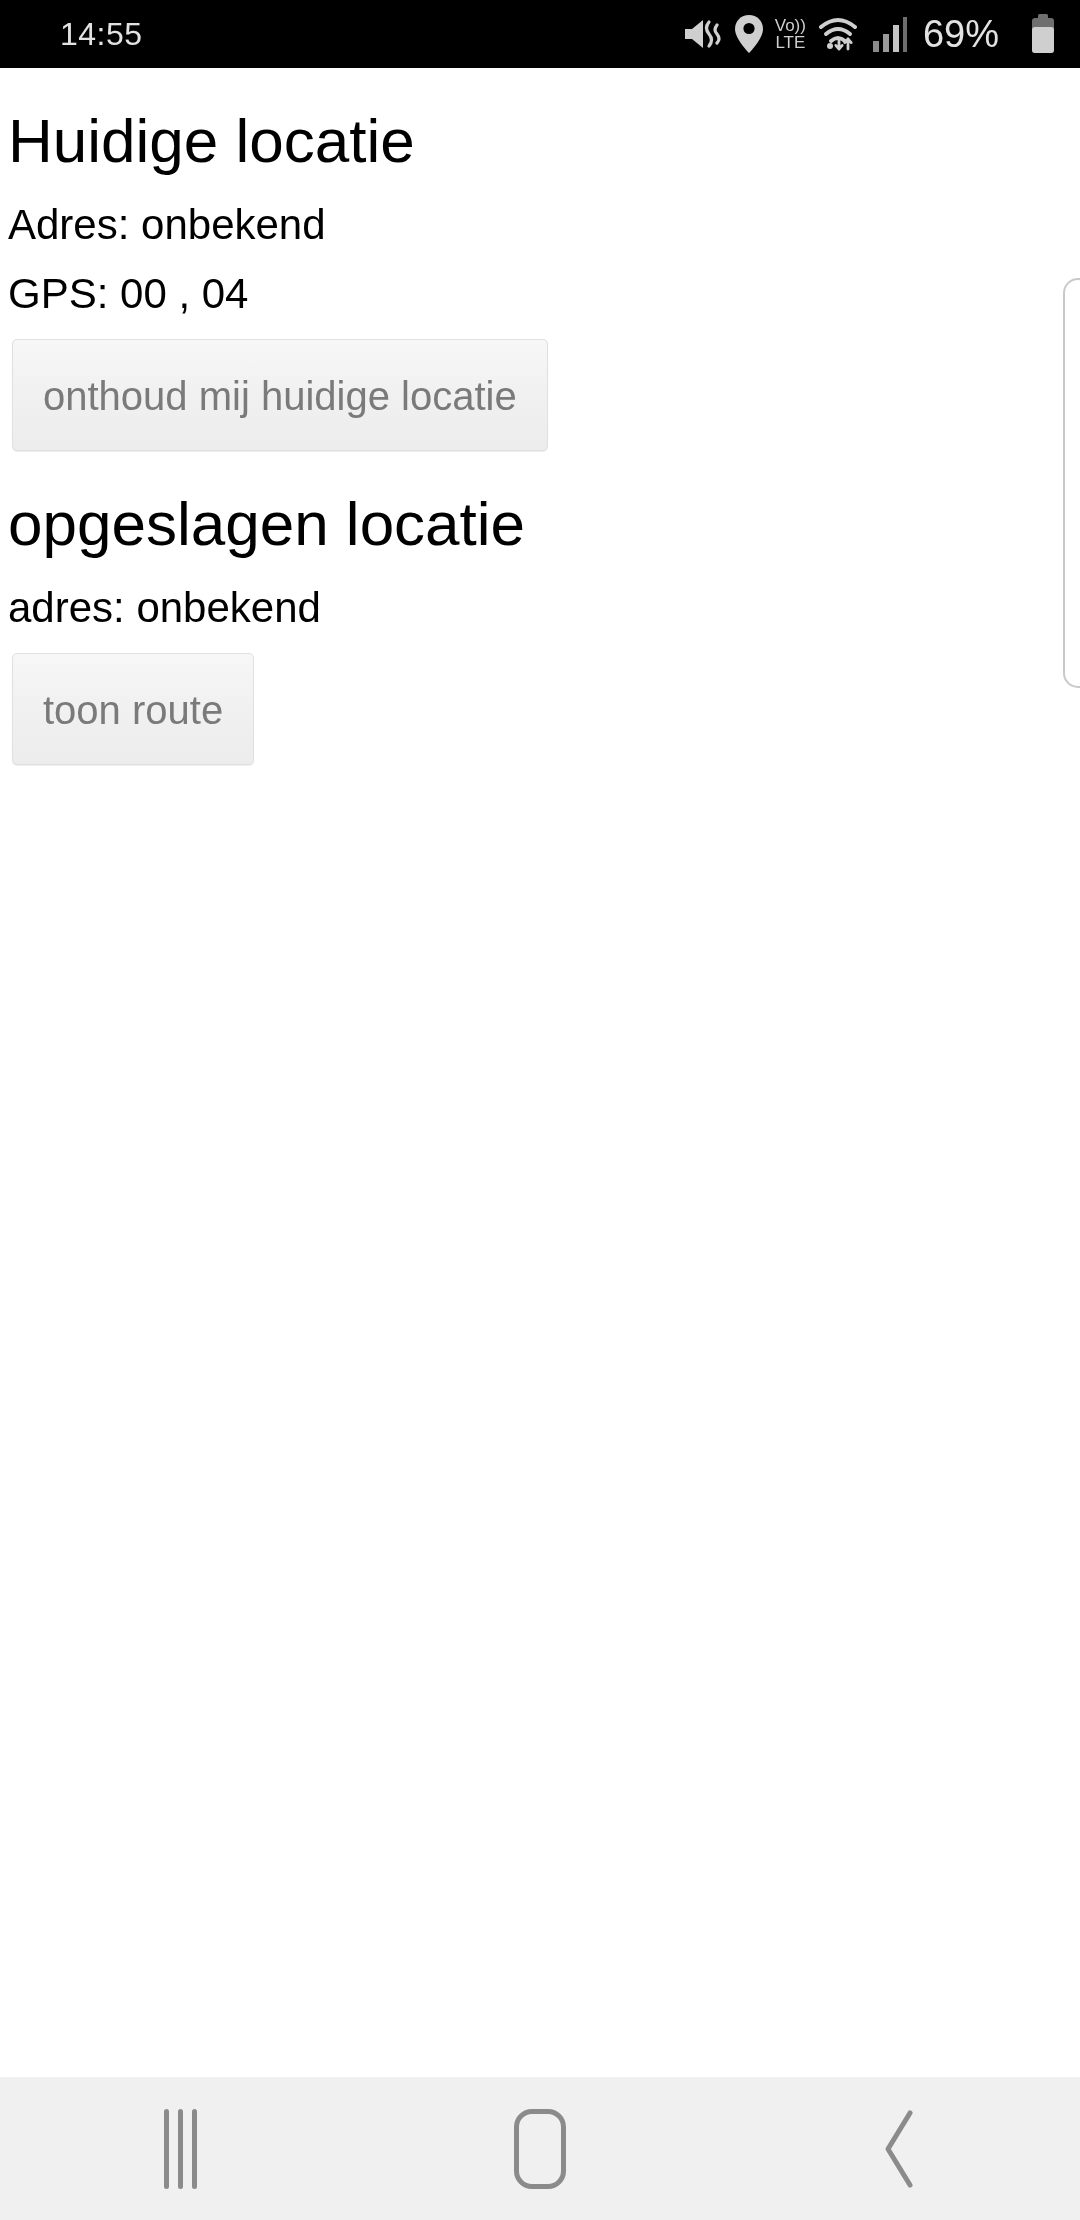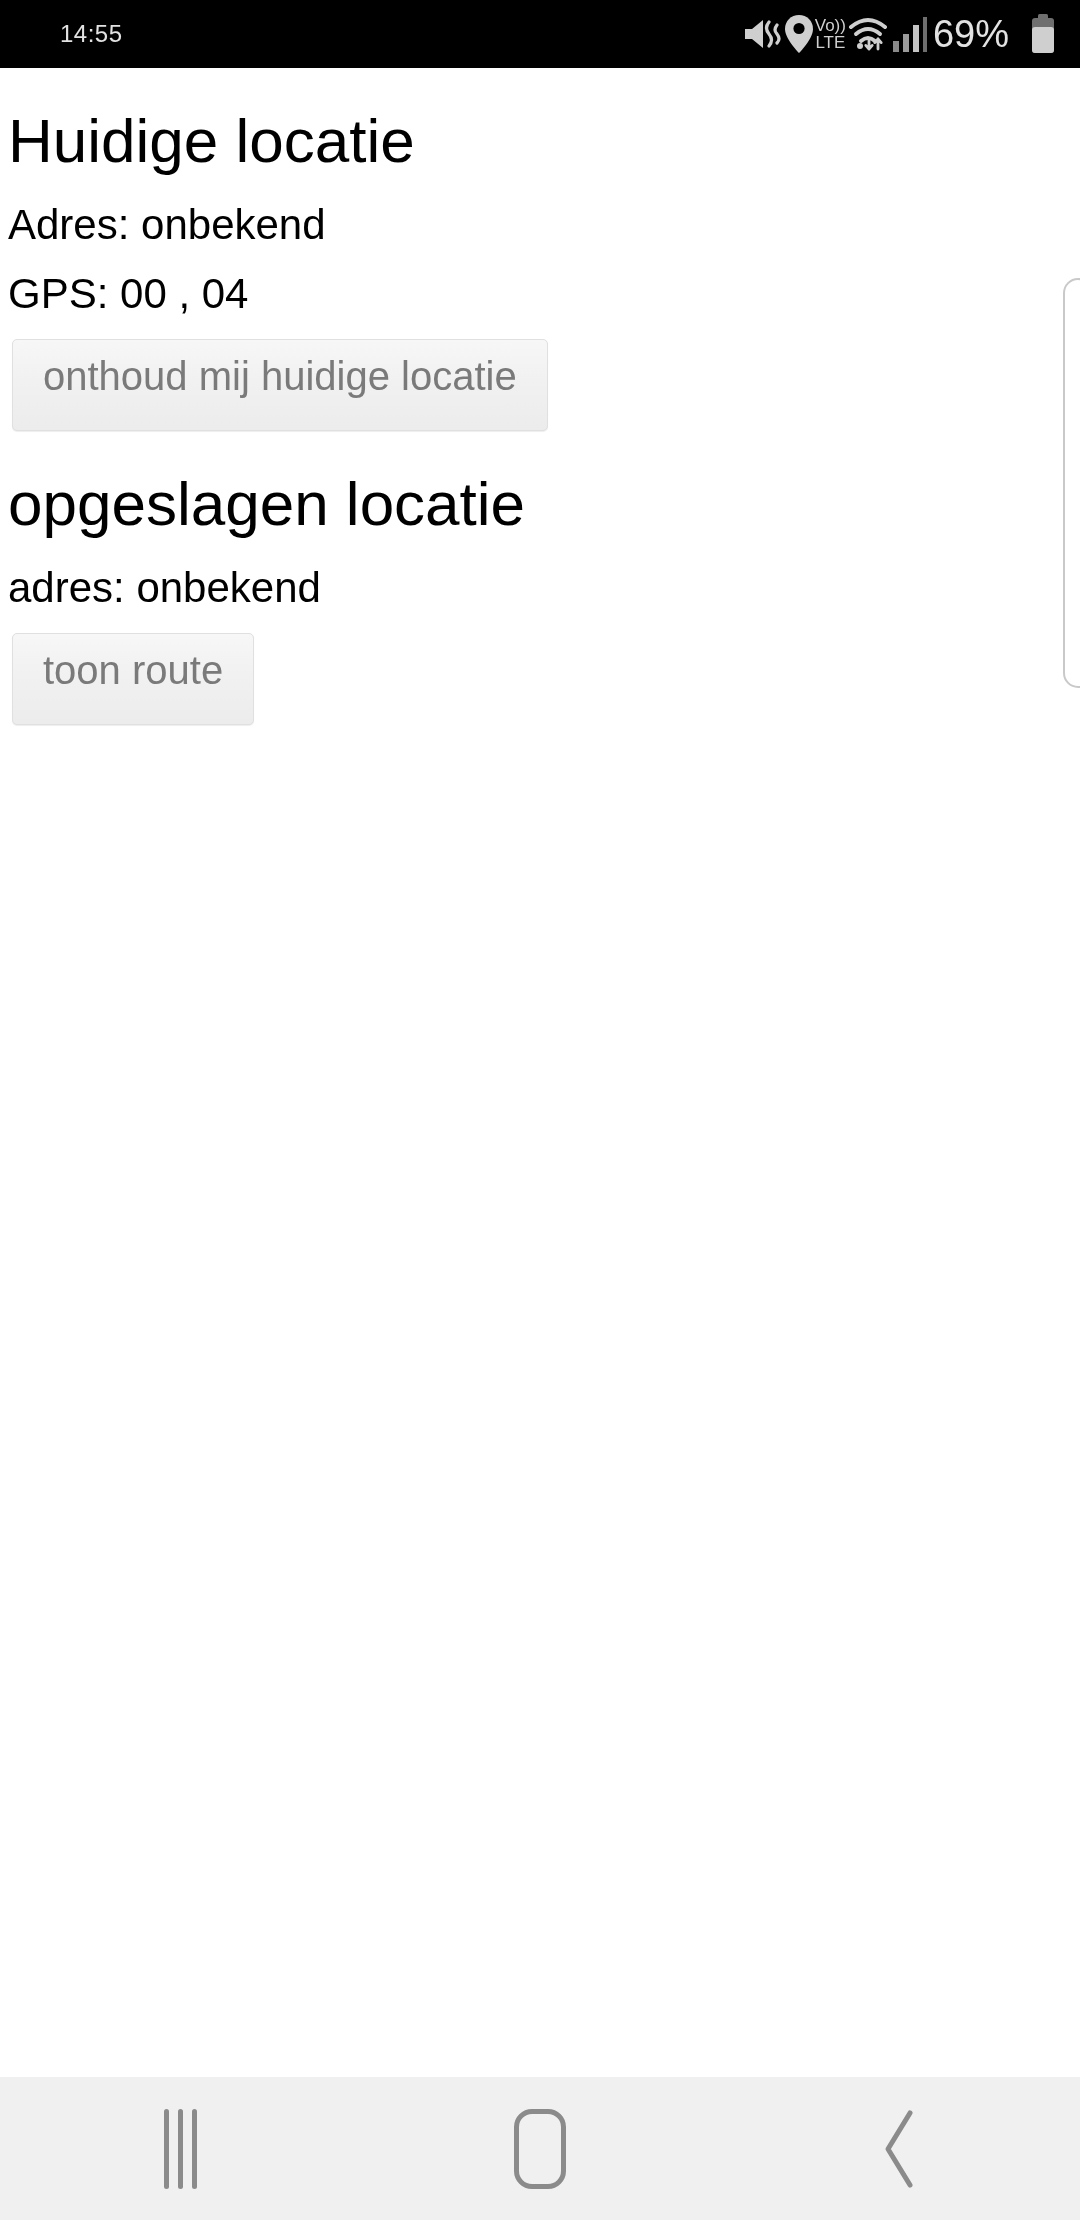--- a/index.html
+++ b/index.html
@@ -11,22 +11,22 @@
   }
   #phone { position:relative; width:1080px; height:2220px; background:#fff; }
 
   
   .statusbar{
     position:absolute; top:0; left:0; width:1080px; height:68px;
     background:#000000; color:#d4d4d4;
     display:flex; align-items:center; justify-content:space-between;
     padding:0 24px 0 60px;
   }
-  .clock{ font-size:24px; color:#e2e2e2; letter-spacing:.5px; line-height:1; font-weight:400; }
-  .sb-right{ display:flex; align-items:center; gap:1px; }
+  .clock{ font-size:32px; color:#e2e2e2; letter-spacing:.5px; line-height:1; font-weight:400; }
+  .sb-right{ display:flex; align-items:center; gap:11px; }
   .sb-icon{ display:flex; align-items:center; justify-content:center; }
   .volte{ display:flex; flex-direction:column; align-items:center; justify-content:center;
           font-size:17px; line-height:17px; color:#cfcfcf; font-weight:500; }
   .battpct{ font-size:38px; color:#e2e2e2; line-height:1; margin-left:4px; margin-right:20px;}
 
   
   .content{
     position:absolute; top:68px; left:0; width:1080px; height:2009px;
     background:#fff; padding:0;
   }
@@ -48,21 +48,21 @@
   .btn{
     display:block;
     margin-left:12px; margin-top:22px;
     font-family:"Liberation Sans", sans-serif;
     font-size:40px;
     color:#7a7a7a;
     background-image:linear-gradient(to bottom,#f7f7f7 0%,#f1f1f1 45%,#ececec 100%);
     background-color:#efefef;
     border:1px solid #e0e0e0;
     border-radius:5px;
-    padding:16px 30px 34px 30px;
+    padding:36px 30px 34px 30px;
     text-align:center;
     line-height:1;
     box-shadow:0 1px 1px rgba(0,0,0,0.07);
   }
 
   
   .scrollthumb{
     position:absolute; left:1063px; top:210px;
     width:30px; height:410px;
     border:2px solid #c9c9c9;

